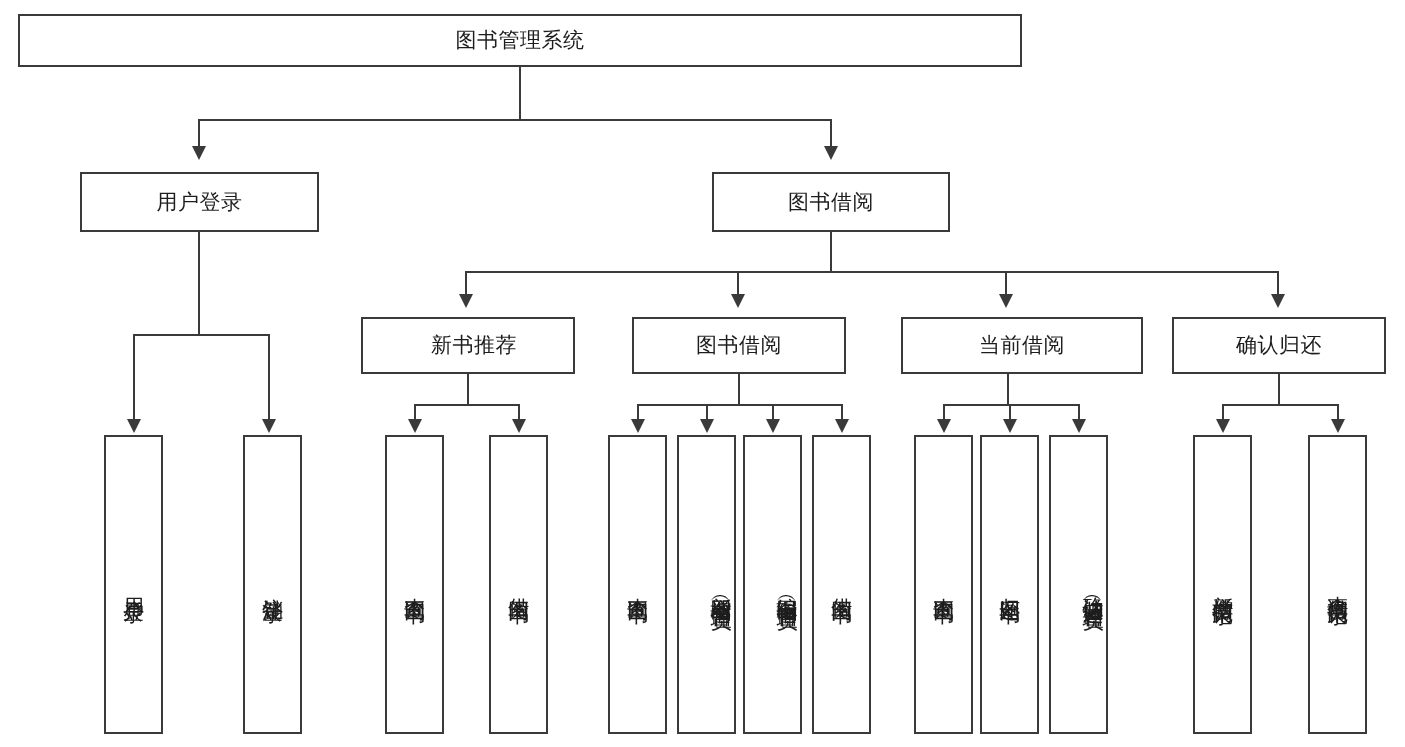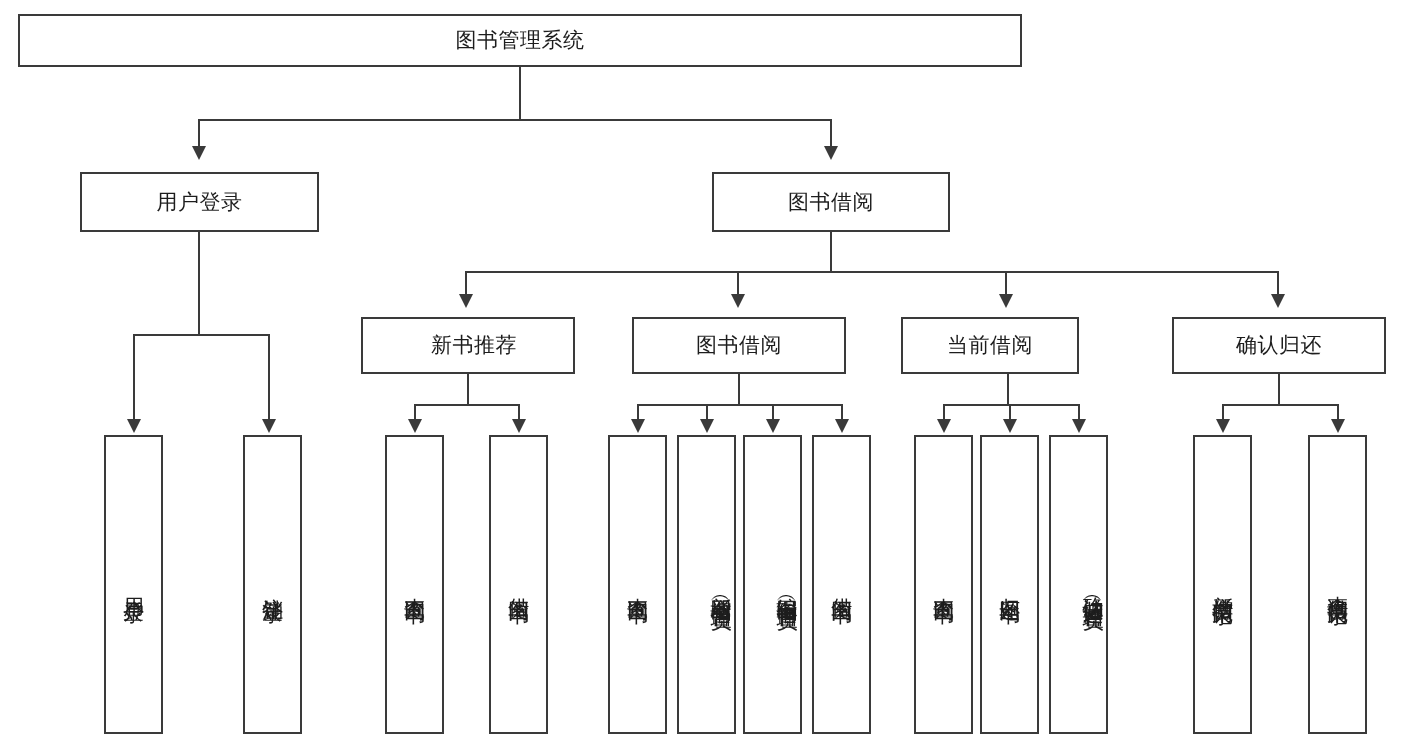--- a/index.html
+++ b/index.html
@@ -126,21 +126,21 @@
   <div class="arrow" style="left:731px; top:294px;"></div>
   <div class="arrow" style="left:999px; top:294px;"></div>
   <div class="arrow" style="left:1271px; top:294px;"></div>
 
   <div class="box horiz" style="left:361px; top:317px; width:214px; height:57px;padding-left:12px;">
     <span class="box-label">新书推荐</span>
   </div>
   <div class="box horiz" style="left:632px; top:317px; width:214px; height:57px;">
     <span class="box-label">图书借阅</span>
   </div>
-  <div class="box horiz" style="left:901px; top:317px; width:178px; height:57px;">
+  <div class="box horiz" style="left:901px; top:317px; width:242px; height:57px;">
     <span class="box-label">当前借阅</span>
   </div>
   <div class="box horiz" style="left:1172px; top:317px; width:214px; height:57px;">
     <span class="box-label">确认归还</span>
   </div>
 
   <div class="vline" style="left:467px; top:374px; height:30px;"></div>
   <div class="hline" style="left:414px; top:404px; width:106px;"></div>
   <div class="vline" style="left:414px; top:404px; height:17px;"></div>
   <div class="vline" style="left:518px; top:404px; height:17px;"></div>

